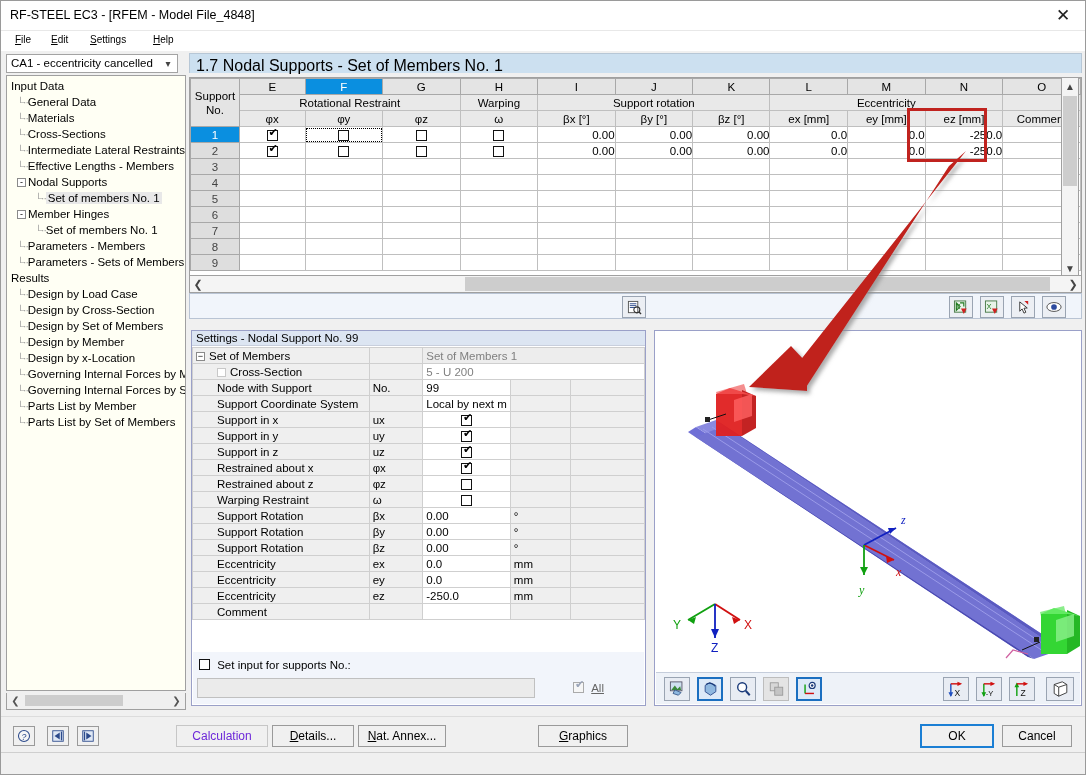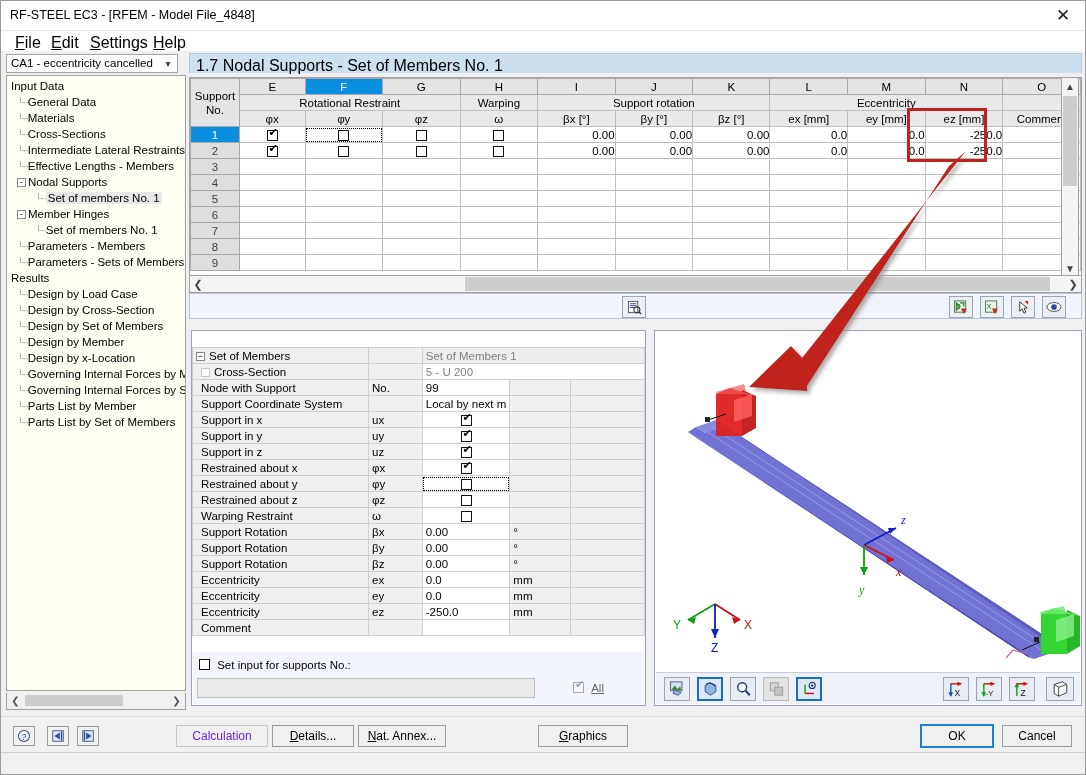--- a/index.html
+++ b/index.html
@@ -36,21 +36,21 @@
     color: #222; font-size: 17px; cursor: pointer;
   }
 
   
   .menubar {
     position: absolute; left: 0; top: 30px; width: 1084px; height: 20px;
     background: #ffffff;
   }
   .menubar .mi {
     position: absolute; top: 2px; height: 17px; padding: 1px 6px 0 6px;
-    font-size: 16px; cursor: default; white-space: nowrap;
+    font-size: 10px; cursor: default; white-space: nowrap;
   }
   .menubar .mi u { text-decoration: underline; }
 
   
   .lc-combo {
     position: absolute; left: 5px; top: 53px; width: 172px; height: 19px;
     background: #fff; border: 1px solid #a3a3a3;
     font-size: 11.5px;
     cursor: pointer;
   }
@@ -215,21 +215,21 @@
     position: absolute; left: 0; top: 0; width: 453px; height: 15px;
     background: #dce5f2; font-size: 11.5px; padding-left: 4px; line-height: 15px;
     border-bottom: 1px solid #c8cfdd;
   }
   table.settings { border-collapse: collapse; table-layout: fixed; position: absolute; left: 0; top: 16px; }
   table.settings td {
     border: 1px solid #cfcfcf; height: 16px; font-size: 11.5px;
     padding: 0 3px; white-space: nowrap; overflow: hidden;
   }
   td.s-name { background: #efefef; }
-  td.s-name.ind1 { padding-left: 8px; }
+  td.s-name.ind1 { padding-left: 24px; }
   td.s-sym { background: #efefef; }
   td.s-val { background: #fff; }
   td.s-val.ctr { text-align: center; }
   td.s-val.grey { color: #808080; text-align: left; background: #ededed; }
   td.s-val.greyw { color: #808080; text-align: left; background: #fff; }
   td.s-unit { background: #efefef; }
   td.s-pad { background: #efefef; }
   .exp-box {
     display: inline-block; width: 9px; height: 9px; line-height: 7px;
     border: 1px solid #8a8a8a; background: #fff;
@@ -588,20 +588,21 @@
     </div>
     <div class="tbtn" style="left:852px; top:2px;">
       <svg width="16" height="12" viewBox="0 0 18 12">
         <ellipse cx="9" cy="6" rx="8" ry="5" fill="#fff" stroke="#444"></ellipse>
         <circle cx="9" cy="6" r="3.2" fill="#2c4a9e"></circle>
       </svg>
     </div>
   </div>
 
   <div class="set-panel">
+    <div class="set-title">Settings - Nodal Support No. 99</div>
     <table class="settings" id="settings-table">
         <colgroup>
           <col style="width:177px">
           <col style="width:55px">
           <col style="width:82px">
           <col style="width:62px">
           <col style="width:77px">
         </colgroup>
         <tbody>
           <tr>
@@ -646,27 +647,20 @@
             <td class="s-name ind1"><span>Support in z</span></td>
             <td class="s-sym">uz</td>
             <td class="s-val ctr"><span class="cbx on"></span></td>
             <td class="s-unit"></td>
             <td class="s-pad"></td>
           </tr>
           <tr>
             <td class="s-name ind1"><span>Restrained about x</span></td>
             <td class="s-sym">φx</td>
             <td class="s-val ctr"><span class="cbx on"></span></td>
-            <td class="s-unit"></td>
-            <td class="s-pad"></td>
-          </tr>
-          <tr>
-            <td class="s-name ind1"><span>Restrained about y</span></td>
-            <td class="s-sym">φy</td>
-            <td class="s-val ctr focus"><span class="cbx"></span></td>
             <td class="s-unit"></td>
             <td class="s-pad"></td>
           </tr>
           <tr>
             <td class="s-name ind1"><span>Restrained about z</span></td>
             <td class="s-sym">φz</td>
             <td class="s-val ctr"><span class="cbx"></span></td>
             <td class="s-unit"></td>
             <td class="s-pad"></td>
           </tr>

